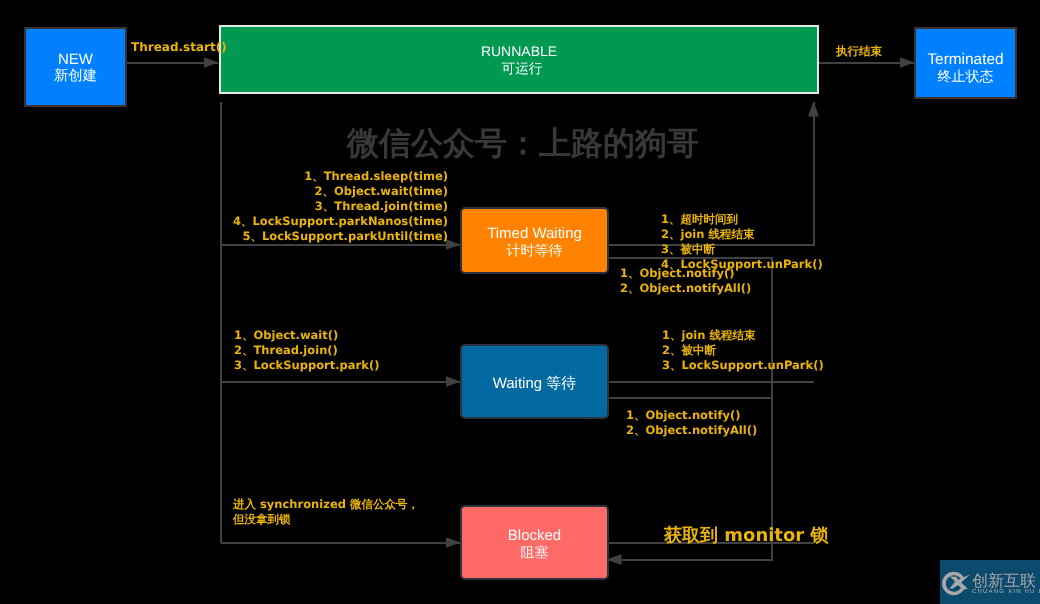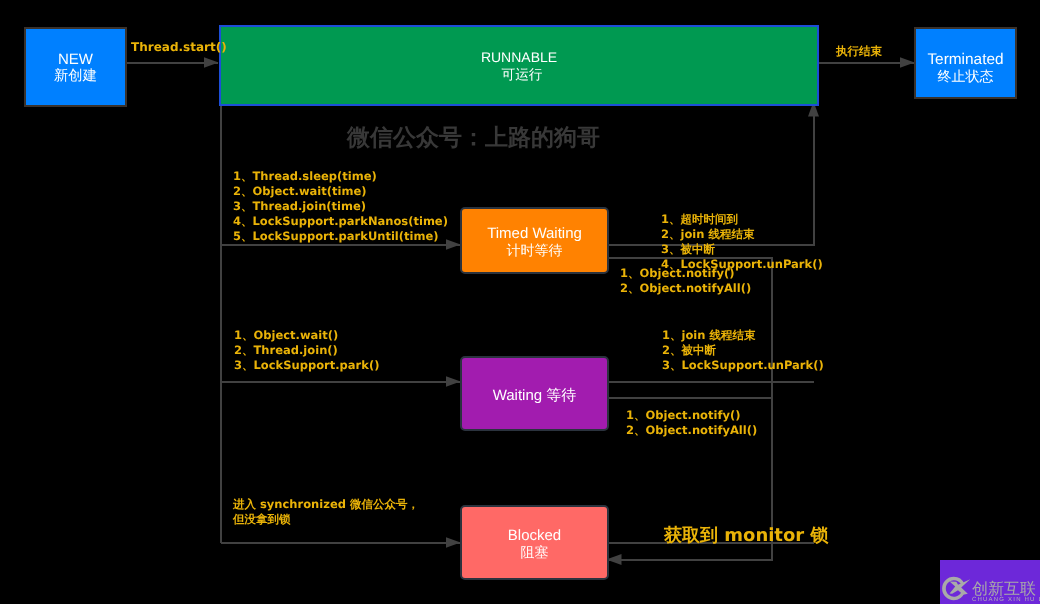--- a/index.html
+++ b/index.html
@@ -11,51 +11,51 @@
        align-items:center;justify-content:center;color:#fff;text-align:center;line-height:17px;
        padding-top:3px;}
   .box .l1{white-space:nowrap;display:block;}
   .box .l2{white-space:nowrap;display:block;}
   svg.wires{position:absolute;left:0;top:0;width:1040px;height:604px;}
   .lbl{position:absolute;color:#eab308;white-space:pre;font-weight:bold;-webkit-font-smoothing:antialiased;}
 
   #b-new{left:24px;top:27px;width:103px;height:80px;background:#0080ff;
          border:2px solid #3a322c;font-size:15px;padding-top:1px;}
   #b-new .l2{font-size:14.3px;}
-  #b-runnable{left:219px;top:25px;width:600px;height:81px;background:#009951;
-         border:2px solid #1d4ed8;font-size:14px;padding-top:0px;}
+  #b-runnable{left:219px;top:25px;width:600px;height:69px;background:#009951;
+         border:2px solid #e5e5e5;font-size:14px;padding-top:0px;}
   #b-runnable .l2{font-size:13.7px;margin-left:6px;}
   #b-terminated{left:914px;top:27px;width:103px;height:72px;background:#0080ff;
          border:2px solid #3a322c;font-size:15.4px;padding-top:10px;}
   #b-terminated .l2{font-size:14px;}
   #b-timed{left:460px;top:207px;width:149px;height:67px;background:#ff8201;
          border:2px solid #2b333e;border-radius:5px;font-size:15px;}
   #b-timed .l2{font-size:14px;}
-  #b-waiting{left:460px;top:344px;width:149px;height:75px;background:#a21caf;
-         border:2px solid #2b333e;border-radius:5px;font-size:15px;margin-top:12px;}
+  #b-waiting{left:460px;top:344px;width:149px;height:75px;background:#0369a1;
+         border:2px solid #2b333e;border-radius:5px;font-size:15px;}
   #b-blocked{left:460px;top:505px;width:149px;height:75px;background:#ff6966;
          border:2px solid #2b333e;border-radius:5px;font-size:15px;}
   #b-blocked .l2{font-size:14px;}
 
-  #t-title{left:347px;top:122px;font-size:23px;color:#383838;letter-spacing:0px;font-weight:bold;font-family:Liberation Mono, monospace;}
+  #t-title{left:347px;top:122px;font-size:32px;color:#383838;letter-spacing:0px;font-weight:bold;font-family:Liberation Mono, monospace;}
   #t-start{left:131px;top:40px;font-size:12px;font-family:"DejaVu Sans",sans-serif;}
   #t-finish{left:836px;top:44px;font-size:11.5px;font-family:"DejaVu Sans",sans-serif;}
 
   .lst{font-size:11.5px;line-height:15.1px;font-family:"DejaVu Sans",sans-serif;}
-  #t-ttw{left:233px;top:169px;}
+  #t-ttw{left:233px;top:169px;text-align:right;}
   #t-ftwr{left:661px;top:184px;margin-top:28px;}
   #t-ftwb{left:620px;top:266px;}
   #t-tw{left:234px;top:328px;}
   #t-fwr{left:662px;top:328px;}
   #t-fwb{left:626px;top:408px;}
   #t-tb{left:233px;top:497px;font-size:11.5px;line-height:15.3px;}
   #t-fb{left:664px;top:524px;font-size:18px;font-family:"DejaVu Sans",sans-serif;}
 
   .wm{position:absolute;left:940px;top:560px;width:100px;height:44px;
-      background:#6d28d9;display:flex;align-items:flex-end;overflow:hidden;}
+      background:#0c4a6e;display:flex;align-items:center;overflow:hidden;}
   .wm-mark{margin-left:1px;margin-top:2px;flex:0 0 auto;}
   .wm-text{margin-left:0px;margin-top:4px;}
   .wm-zh{font-size:16px;color:#a9a9a9;letter-spacing:0px;line-height:15px;white-space:nowrap;
          font-family:"DejaVu Sans",sans-serif;}
   .wm-py{font-size:6px;color:#b4b4b4;letter-spacing:1.2px;line-height:8px;white-space:nowrap;
          font-family:"Liberation Sans",sans-serif;}
 </style>
 </head>
 <body>
 

